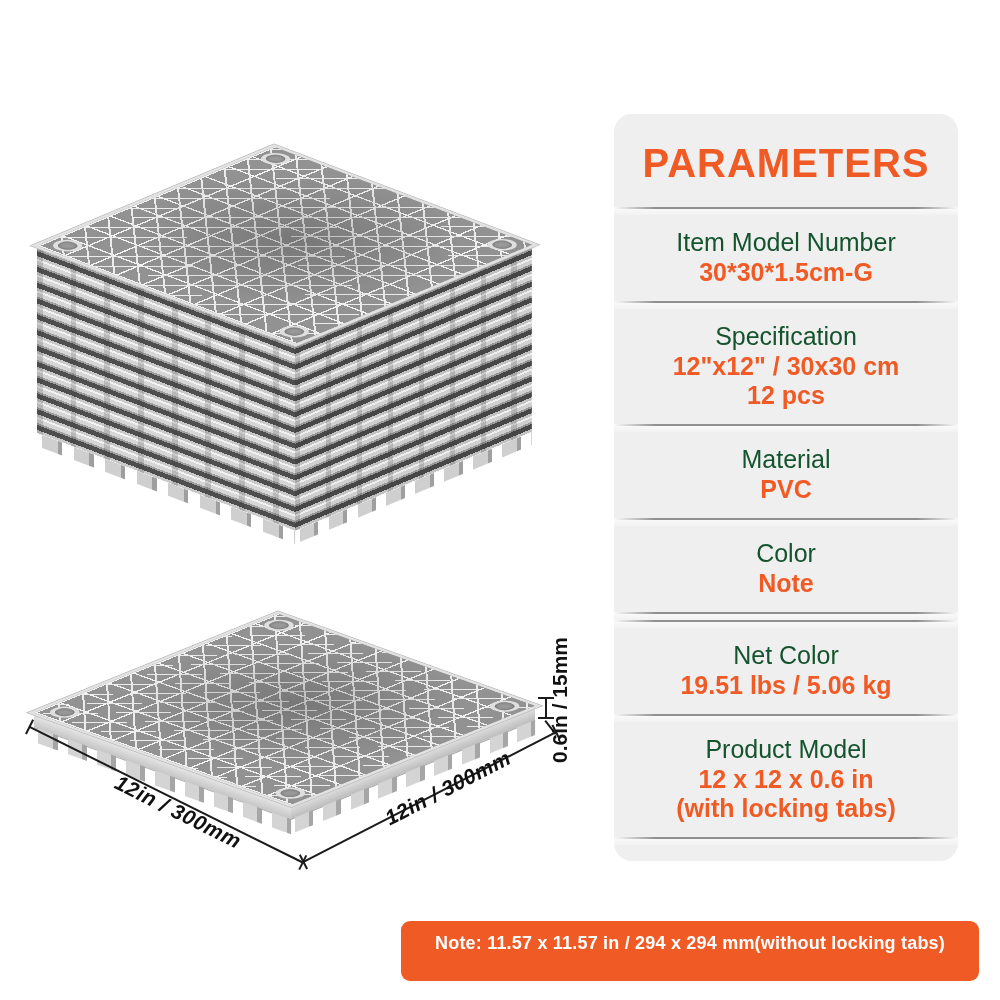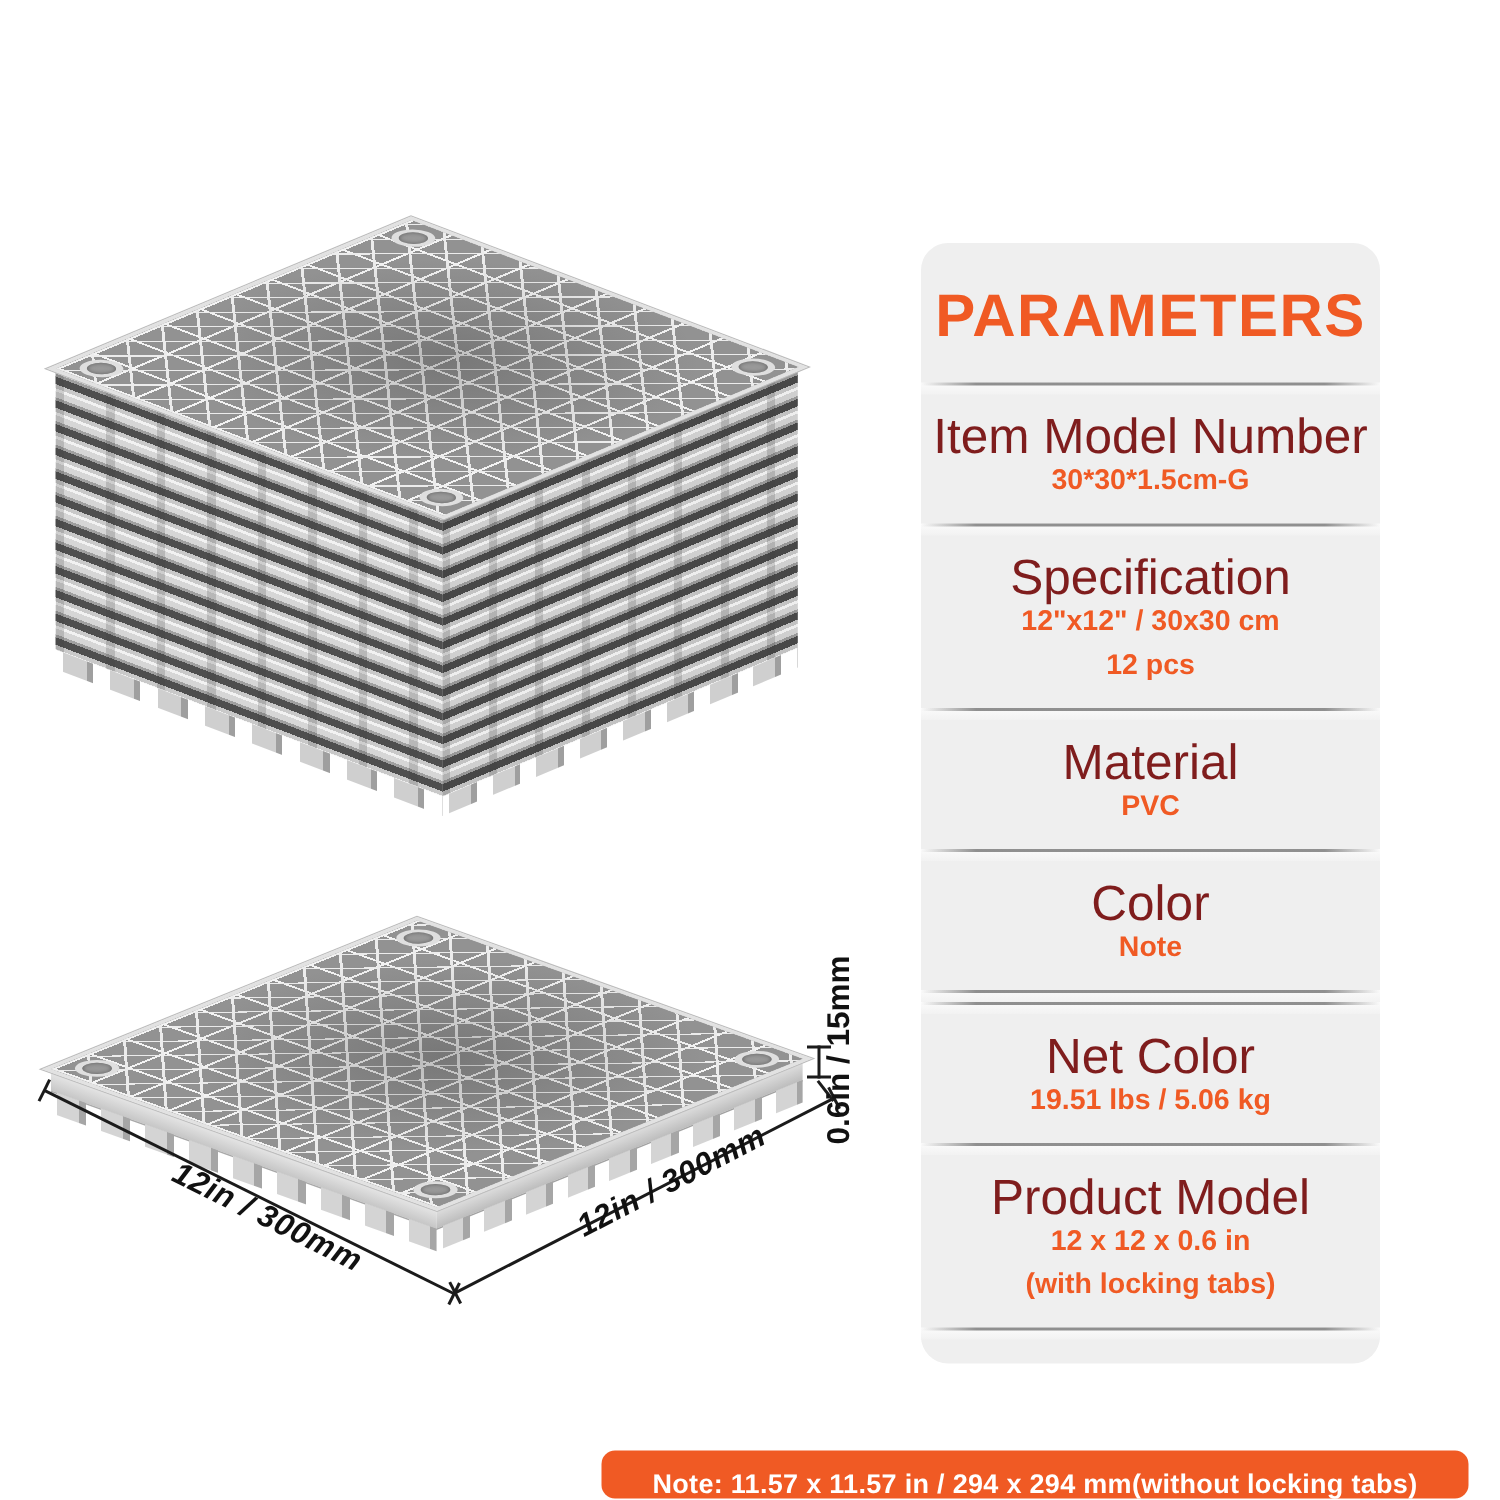--- a/index.html
+++ b/index.html
@@ -89,43 +89,43 @@
   .dim-h-line::after{bottom:0}
   .dim-h-leader{
     position:absolute;left:546px;top:720px;width:17px;height:0;
     border-top:2px solid #1b1b1b;transform:rotate(52deg);transform-origin:0 0;}
   .dim-h-label{
     position:absolute;left:495px;top:688px;width:130px;font-style:normal;
     transform:rotate(-90deg);font-weight:bold;font-size:21px;color:#111;text-align:center;}
 
   
   .panel{
-    position:absolute;left:614px;top:114px;width:306px;
-    background:#efefef;border-radius:18px;padding-bottom:16px;margin-top:48px;
+    position:absolute;left:614px;top:114px;width:344px;
+    background:#efefef;border-radius:18px;padding-bottom:16px;
   }
   .panel-title{
     margin:0;text-align:center;color:#f05a24;font-size:40px;font-weight:bold;
     letter-spacing:1px;padding:27px 0 21px;
   }
   .divider{height:8px;position:relative;background:linear-gradient(to bottom,#fbfbfb,#f2f2f2);}
   .divider::before{
     content:"";position:absolute;top:0;left:0;right:0;height:2px;
     background:linear-gradient(90deg,rgba(130,130,130,0) 0,rgba(125,125,125,.85) 12%,
       rgba(125,125,125,.85) 88%,rgba(130,130,130,0) 100%);
   }
   .param-row{text-align:center;padding:12px 8px 14px;}
-  .param-label{font-size:33px;color:#7f1d1d;line-height:31px;}
+  .param-label{font-size:25px;color:#14532d;line-height:31px;}
   .param-value{
-    font-size:19px;font-weight:bold;color:#f05a24;line-height:29px;white-space:pre-line;}
+    font-size:25px;font-weight:bold;color:#f05a24;line-height:29px;white-space:pre-line;}
 
   
   .note-bar{
-    position:absolute;left:401px;top:921px;width:578px;height:32px;
+    position:absolute;left:401px;top:921px;width:578px;height:60px;
     background:#f05a24;border-radius:9px;color:#ffffff;font-weight:bold;
-    font-size:18px;line-height:44px;text-align:center;letter-spacing:.2px;margin-top:46px;
+    font-size:18px;line-height:44px;text-align:center;letter-spacing:.2px;
   }
 </style>
 </head>
 <body>
 
 <div class="canvas">
 
   <div>
     <div class="face stack-left"></div>
     <div class="face stack-right"></div>

